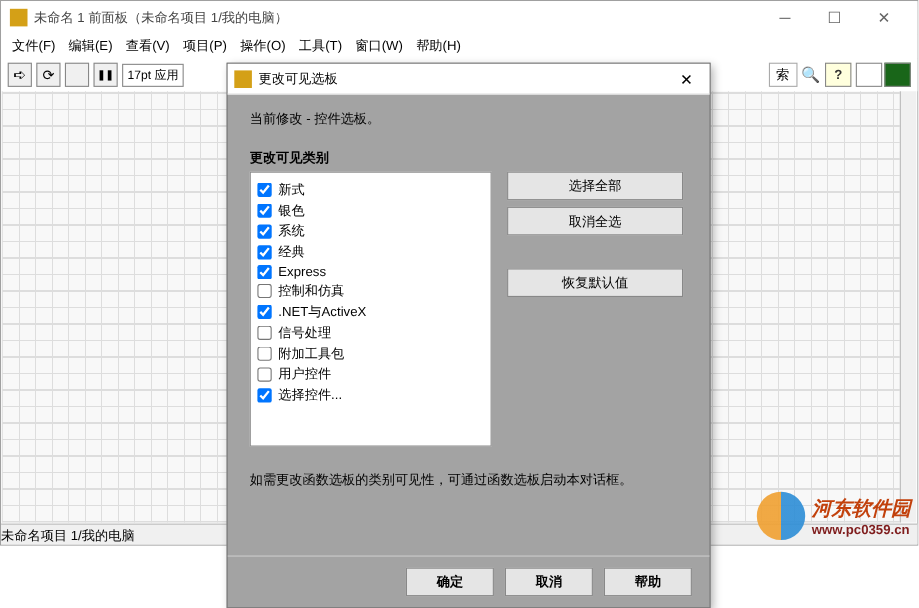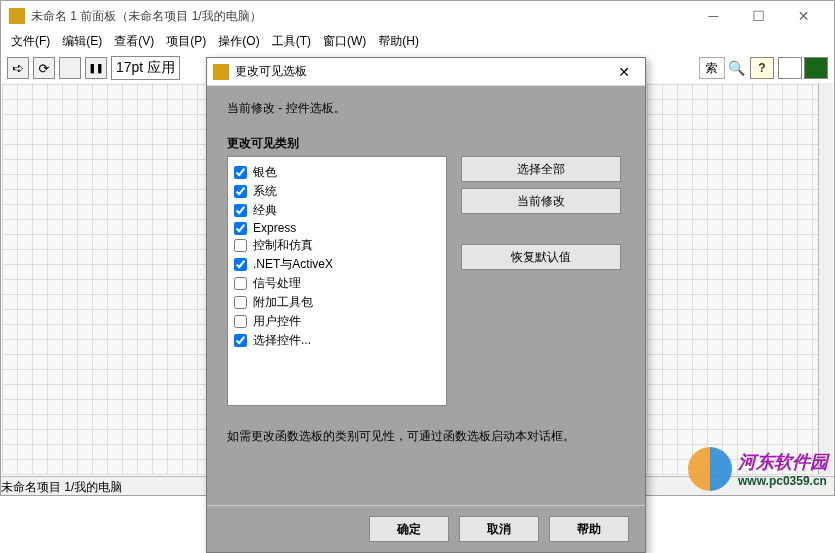--- a/index.html
+++ b/index.html
@@ -14,21 +14,21 @@
 .wincontrols span { width: 45px; height: 28px; display: flex; align-items: center; justify-content: center; color: #666; font-size: 14px; }
 
 .menubar { height: 22px; display: flex; align-items: flex-start; padding: 0 4px; background: #fff; }
 .menubar span { padding: 2px 6px; font-size: 12px; }
 
 .toolbar { height: 30px; display: flex; align-items: center; padding: 0 6px; background: #fff; gap: 4px; }
 .tbtn { width: 22px; height: 22px; border: 1px solid #888; background: #f0f0f0; display: flex; align-items: center; justify-content: center; font-size: 11px; }
 .tbtn.run::before { content:"➪"; font-size:14px; }
 .tbtn.runloop::before { content:"⟳"; font-size:13px; }
 .tbtn.pause::before { content:"❚❚"; font-size:9px; font-weight:bold; }
-.font-sel { border: 1px solid #888; padding: 2px 4px; font-size: 14px; }
+.font-sel { border: 1px solid #888; padding: 2px 4px; font-size: 11px; }
 .tool-spacer { flex: 1; }
 .searchbox { width: 26px; height: 22px; border: 1px solid #aaa; text-align:center; line-height:20px; }
 .helptb { width: 24px; height: 22px; border:1px solid #888; background:#ffd; text-align:center; line-height:20px; font-weight: bold; color:#333; }
 .grid-icons { display:flex; gap:2px; }
 .gicon { width:24px; height:22px; border:1px solid #888; }
 
 .canvas { position: absolute; top: 82px; left: 1px; right: 16px; bottom: 20px; 
   background-image: repeating-linear-gradient(0deg, #ddd 0, #ddd 1px, transparent 1px, transparent 15px),
                     repeating-linear-gradient(90deg, #ddd 0, #ddd 1px, transparent 1px, transparent 15px);
   background-color: #f8f8f8; }
@@ -52,22 +52,22 @@
 .side-gap { height:18px; }
 .chk-item { display:flex; align-items:center; gap:6px; font-size:12px; padding:1px 0; }
 .chk-item input { width:13px; height:13px; }
 .hint { font-size:12px; margin-top:22px; }
 .dlg-footer { display:flex; justify-content:flex-end; gap:10px; padding:10px 16px; border-top:1px solid #ccc;font-weight:bold; }
 .dlg-footer .winbtn { width:80px; }
 
 .watermark { position:absolute; right:6px; bottom:4px; z-index:20; display:flex; align-items:center; gap:6px; pointer-events:none; }
 .wm-logo { width:44px; height:44px; border-radius:50%; background: conic-gradient(#2c8dd6 0 180deg, #f0a030 180deg 360deg); opacity:0.9; }
 .wm-text { display:flex; flex-direction:column; align-items:flex-start; }
-.wm-text .cn { font-size:18px; font-weight:bold; font-style:italic; color:#a21caf; }
-.wm-text .url { font-size:12px; font-weight:bold; color:#14532d; }
+.wm-text .cn { font-size:18px; font-weight:bold; font-style:italic; color:#c2410c; }
+.wm-text .url { font-size:12px; font-weight:bold; color:#7f1d1d; }
 </style>
 </head>
 <body>
 
 <div class="main-window">
 
   <div class="titlebar">
     <div class="app-icon"></div>
     <div class="title">未命名 1 前面板（未命名项目 1/我的电脑）</div>
     <div class="wincontrols">
@@ -116,20 +116,24 @@
       <div class="dt">更改可见选板</div>
       <div class="dlg-close">✕</div>
     </div>
     <div class="dlg-body">
       <div class="current-mod">当前修改 - 控件选板。</div>
       <div class="section-label">更改可见类别</div>
       <div class="mid-row">
         <div class="listbox" id="listbox">
             <label class="chk-item">
               <input type="checkbox" checked="" style="">
+              <span>新式</span>
+            </label>
+            <label class="chk-item">
+              <input type="checkbox" checked="" style="">
               <span>银色</span>
             </label>
             <label class="chk-item">
               <input type="checkbox" checked="" style="">
               <span>系统</span>
             </label>
             <label class="chk-item">
               <input type="checkbox" checked="" style="">
               <span>经典</span>
             </label>
@@ -157,21 +161,21 @@
               <input type="checkbox" style="">
               <span>用户控件</span>
             </label>
             <label class="chk-item">
               <input type="checkbox" checked="" style="">
               <span>选择控件...</span>
             </label>
           </div>
         <div class="side-btns">
           <div class="winbtn">选择全部</div>
-          <div class="winbtn">当前修改</div>
+          <div class="winbtn">取消全选</div>
           <div class="side-gap"></div>
           <div class="winbtn">恢复默认值</div>
         </div>
       </div>
       <div class="hint">如需更改函数选板的类别可见性，可通过函数选板启动本对话框。</div>
     </div>
     <div class="dlg-footer">
       <div class="winbtn">确定</div>
       <div class="winbtn">取消</div>
       <div class="winbtn">帮助</div>

